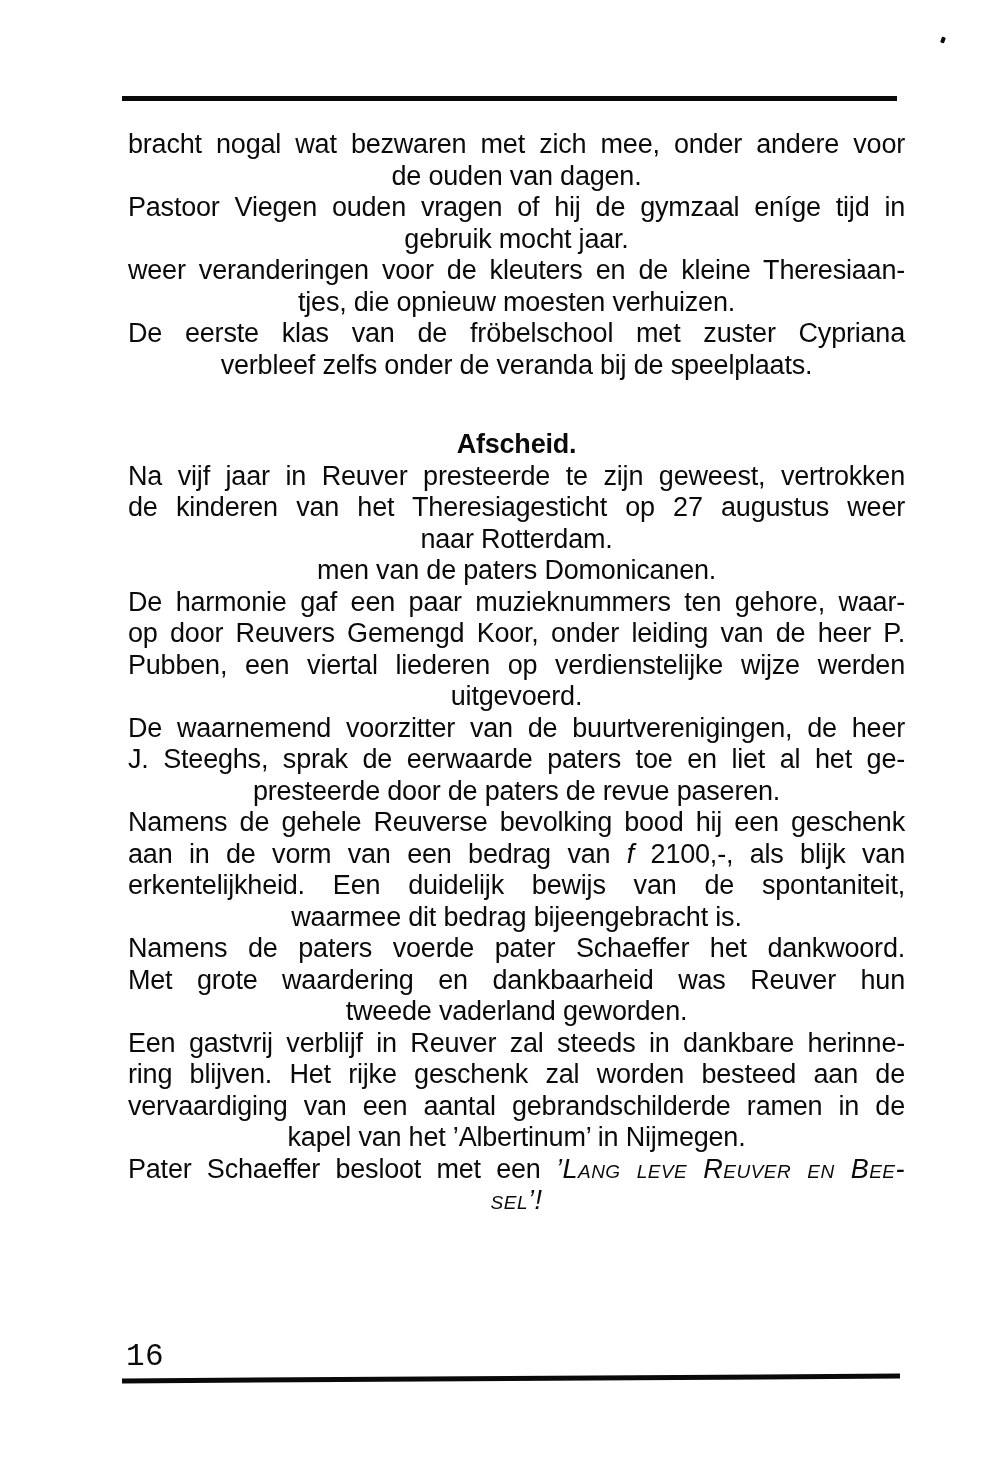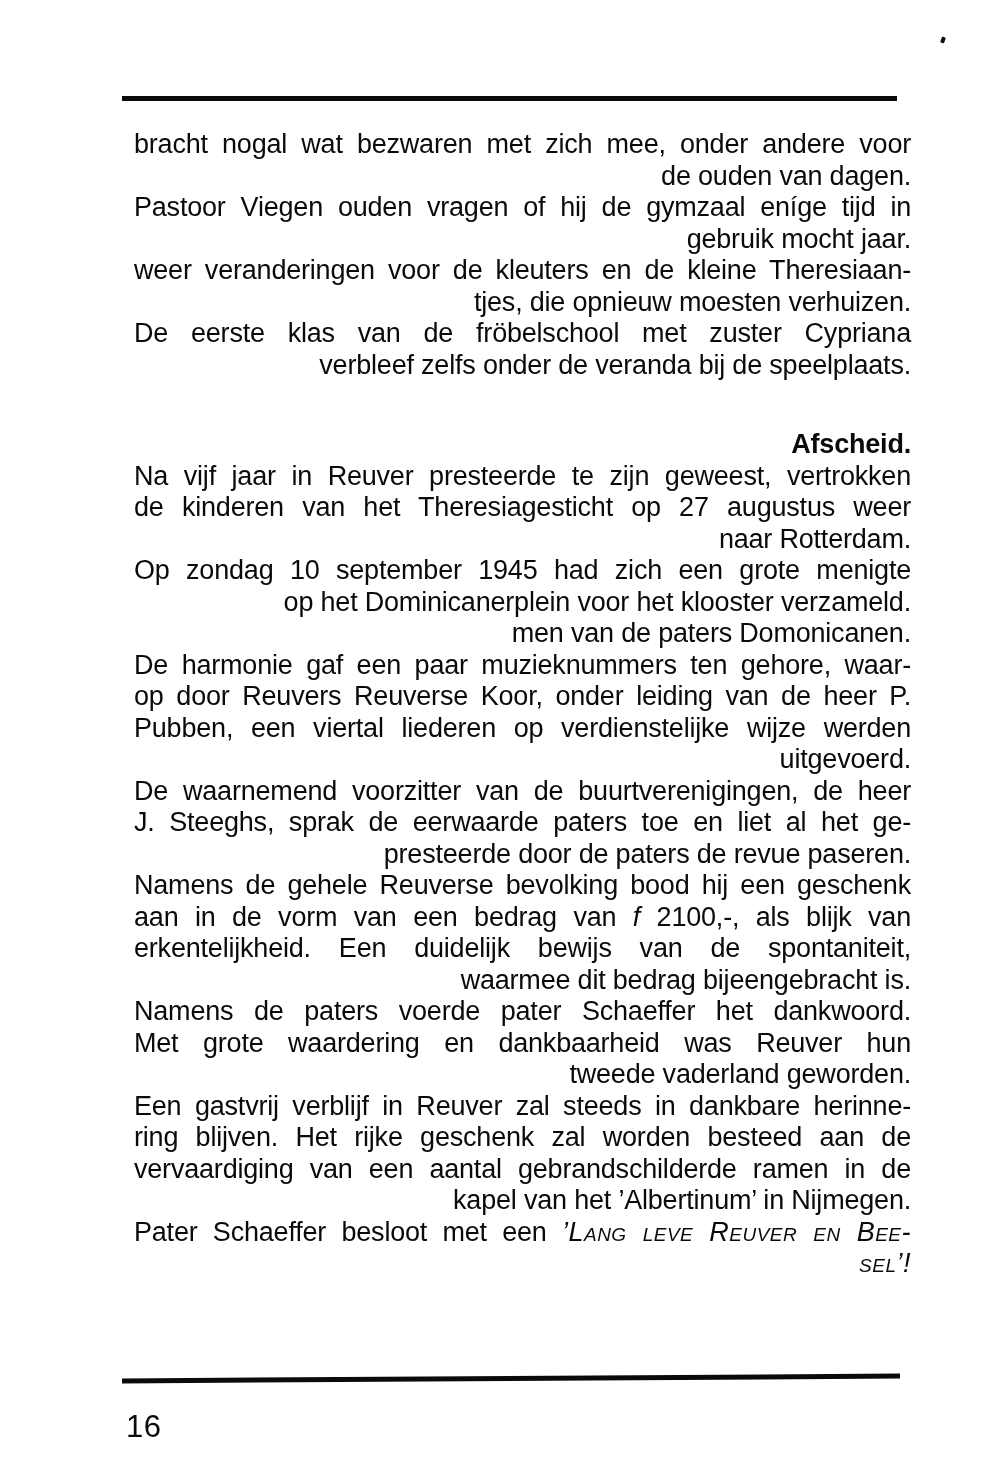--- a/index.html
+++ b/index.html
@@ -37,46 +37,47 @@
     left: 941px;
     top: 37px;
     width: 4px;
     height: 6px;
     background: #0a0a0a;
     transform: rotate(20deg);
     border-radius: 1px;
   }
   .text-block {
     position: absolute;
-    left: 134px;
+    left: 128px;
     top: 129px;
     width: 777px;
     font-size: 27px;
     line-height: 31.5px;
     letter-spacing: -0.2px;
   }
   .block { margin: 0; }
   .block.heading {
     margin-top: 48px;
     font-weight: 700;
   }
-  .line { text-align: right; white-space: normal; }
+  .line { text-align: center; white-space: normal; }
   .line.just {
     text-align: justify;
     text-align-last: justify;
   }
   .it { font-style: italic; }
   .sc { font-style: italic; font-variant: small-caps; letter-spacing: 0.5px; }
   .page-number {
     position: absolute;
     left: 126px;
-    top: 1410px;
+    top: 1340px;
     font-size: 31px;
     line-height: 34px;
     letter-spacing: 0.5px;
+    font-family: Liberation Mono, monospace;
   }
 </style>
 </head>
 <body>
 
 <div class="page">
   <div class="ink-speck"></div>
   <div class="rule rule-top"></div>
   <div class="text-block">
       <div class="block">
@@ -97,29 +98,25 @@
       </div>
       <div class="block heading">
         <div class="line">Afscheid.</div>
       </div>
       <div class="block">
         <div class="line just">Na vijf jaar in Reuver presteerde te zijn geweest, vertrokken</div>
         <div class="line just">de kinderen van het Theresiagesticht op 27 augustus weer</div>
         <div class="line">naar Rotterdam.</div>
       </div>
       <div class="block">
-        <div class="line just">Op zondag 10 september 1945 had zich een grote menigte</div>
-        <div class="line">op het Dominicanerplein voor het klooster verzameld.</div>
-      </div>
-      <div class="block">
         <div class="line">men van de paters Domonicanen.</div>
       </div>
       <div class="block">
         <div class="line just">De harmonie gaf een paar muzieknummers ten gehore, waar-</div>
-        <div class="line just">op door Reuvers Reuverse Koor, onder leiding van de heer P.</div>
+        <div class="line just">op door Reuvers Gemengd Koor, onder leiding van de heer P.</div>
         <div class="line just">Pubben, een viertal liederen op verdienstelijke wijze werden</div>
         <div class="line">uitgevoerd.</div>
       </div>
       <div class="block">
         <div class="line just">De waarnemend voorzitter van de buurtverenigingen, de heer</div>
         <div class="line just">J. Steeghs, sprak de eerwaarde paters toe en liet al het ge-</div>
         <div class="line">presteerde door de paters de revue paseren.</div>
       </div>
       <div class="block">
         <div class="line just">Namens de gehele Reuverse bevolking bood hij een geschenk</div>

